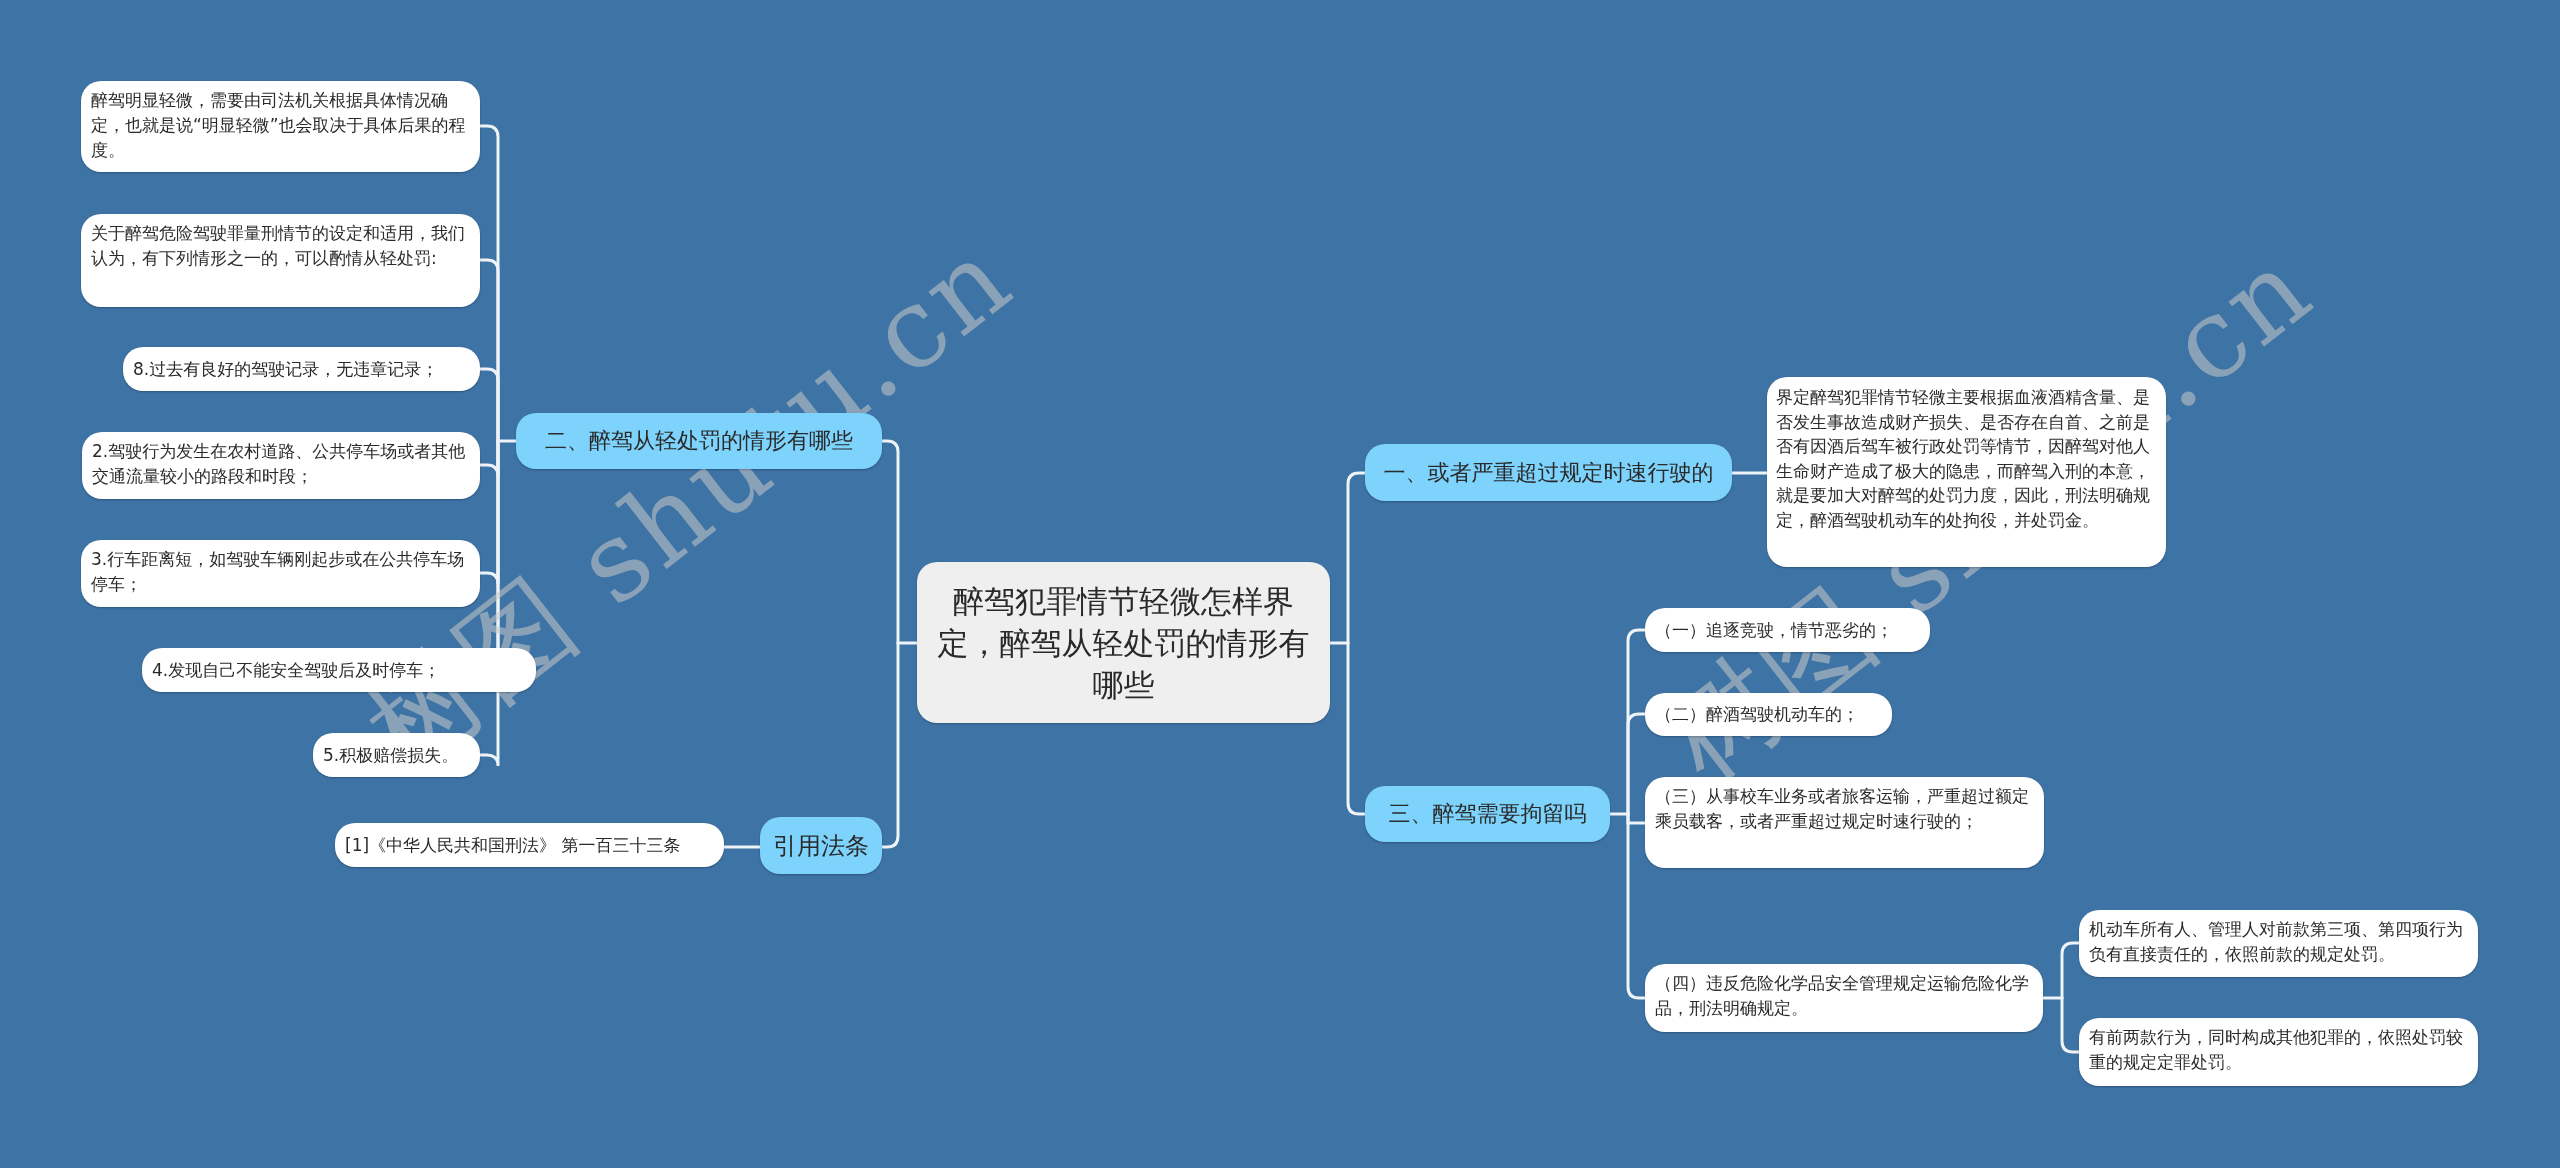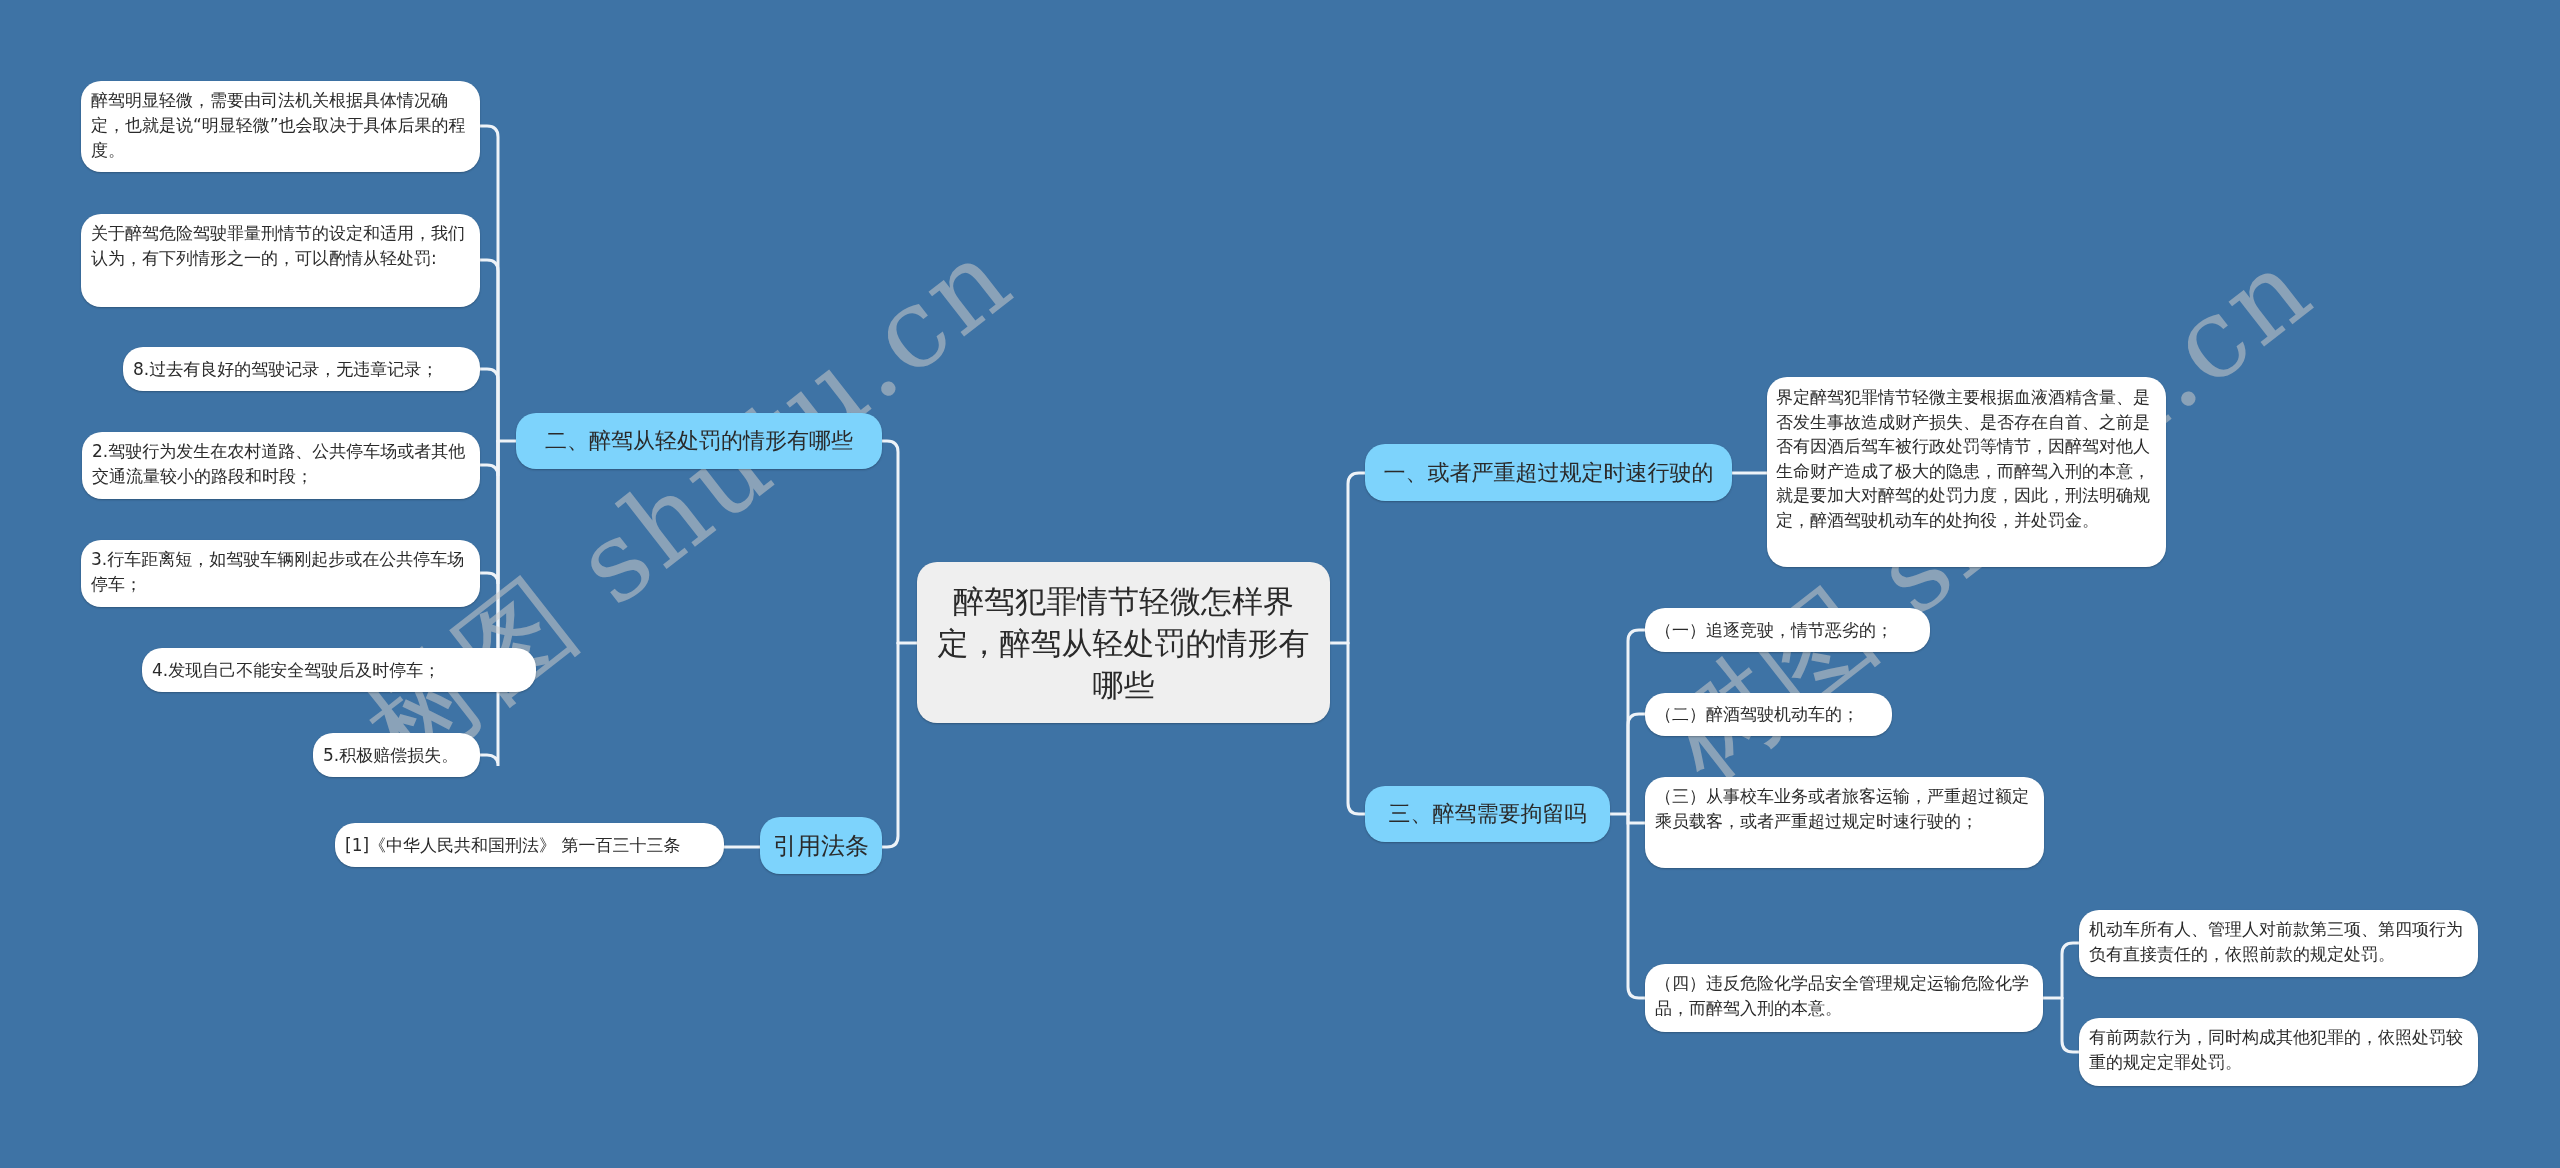--- a/index.html
+++ b/index.html
@@ -125,20 +125,20 @@
 <div class="node single" style="left:1645px; top:608px; width:285px; height:44px;">
   <span>（一）追逐竞驶，情节恶劣的；</span>
 </div>
 <div class="node single" style="left:1645px; top:693px; width:247px; height:43px;">
   <span>（二）醉酒驾驶机动车的；</span>
 </div>
 <div class="node" style="left:1645px; top:777px; width:399px; height:91px;">
   <span>（三）从事校车业务或者旅客运输，严重超过额定乘员载客，或者严重超过规定时速行驶的；</span>
 </div>
 <div class="node" style="left:1645px; top:964px; width:398px; height:68px;">
-  <span>（四）违反危险化学品安全管理规定运输危险化学品，而醉驾入刑的本意。</span>
+  <span>（四）违反危险化学品安全管理规定运输危险化学品，刑法明确规定。</span>
 </div>
 <div class="node" style="left:2079px; top:910px; width:399px; height:67px;">
   <span>机动车所有人、管理人对前款第三项、第四项行为负有直接责任的，依照前款的规定处罚。</span>
 </div>
 <div class="node" style="left:2079px; top:1018px; width:399px; height:68px;">
   <span>有前两款行为，同时构成其他犯罪的，依照处罚较重的规定定罪处罚。</span>
 </div>
 
 </body></html>

